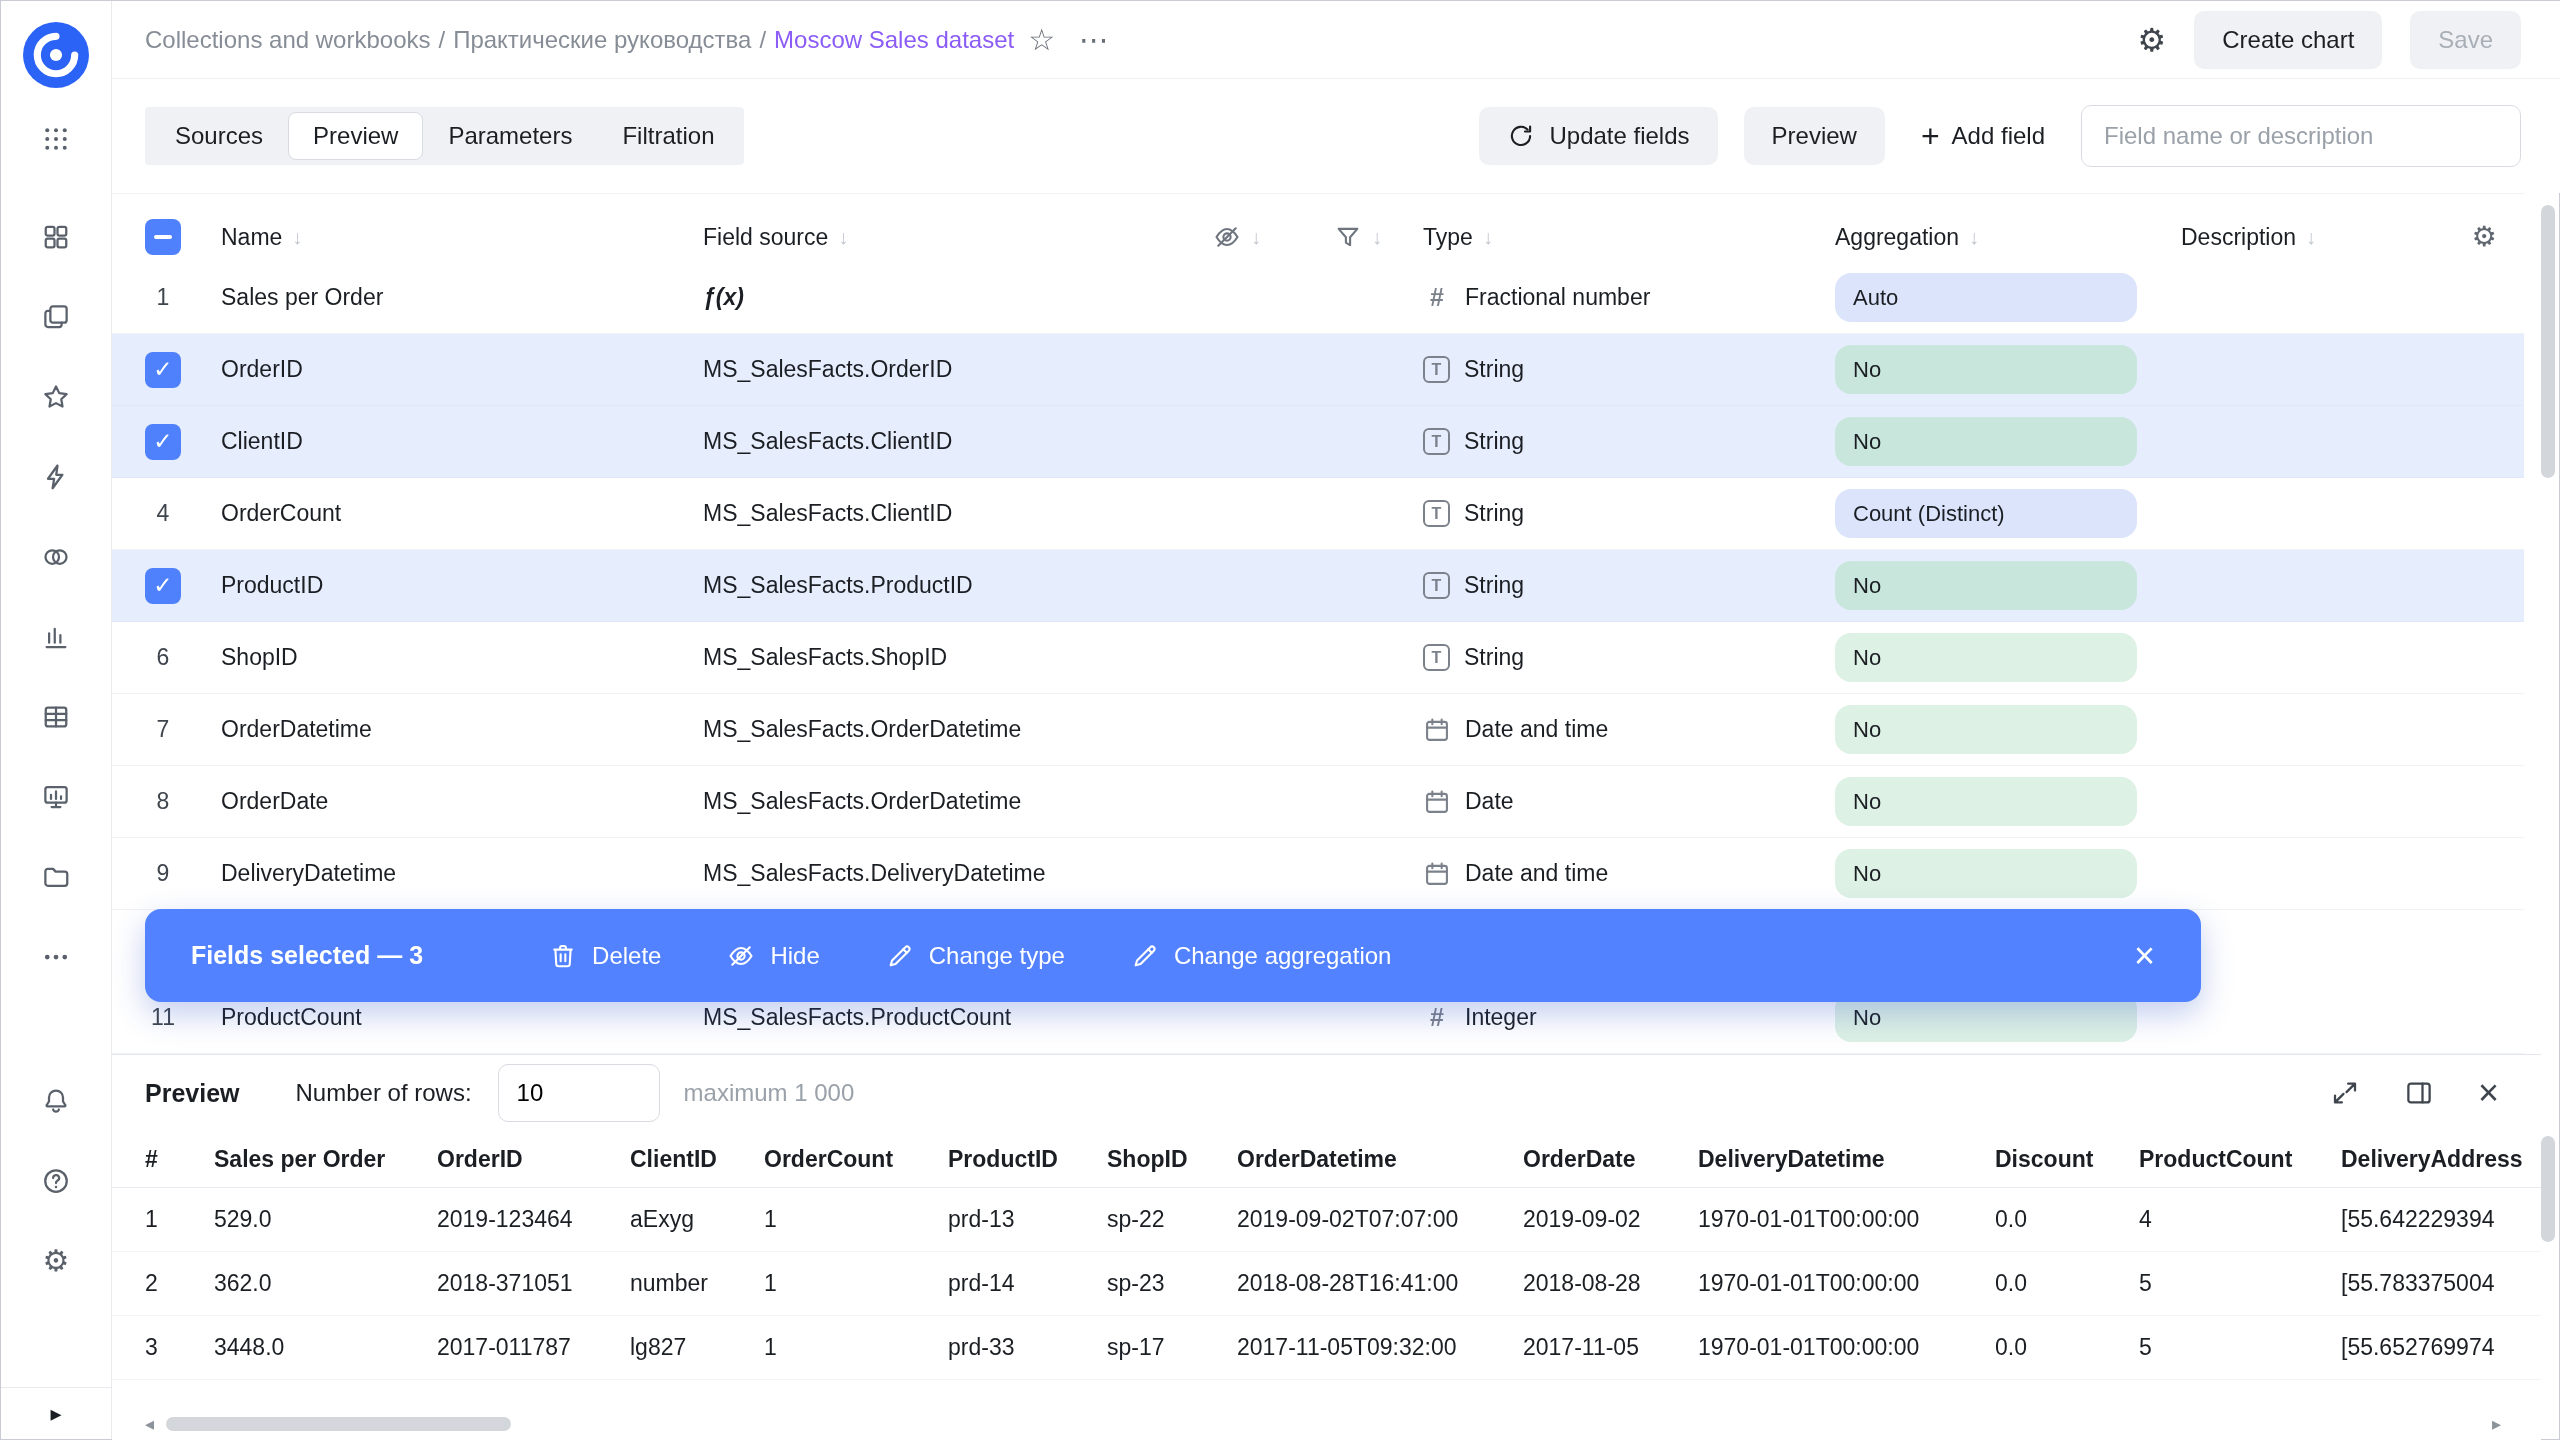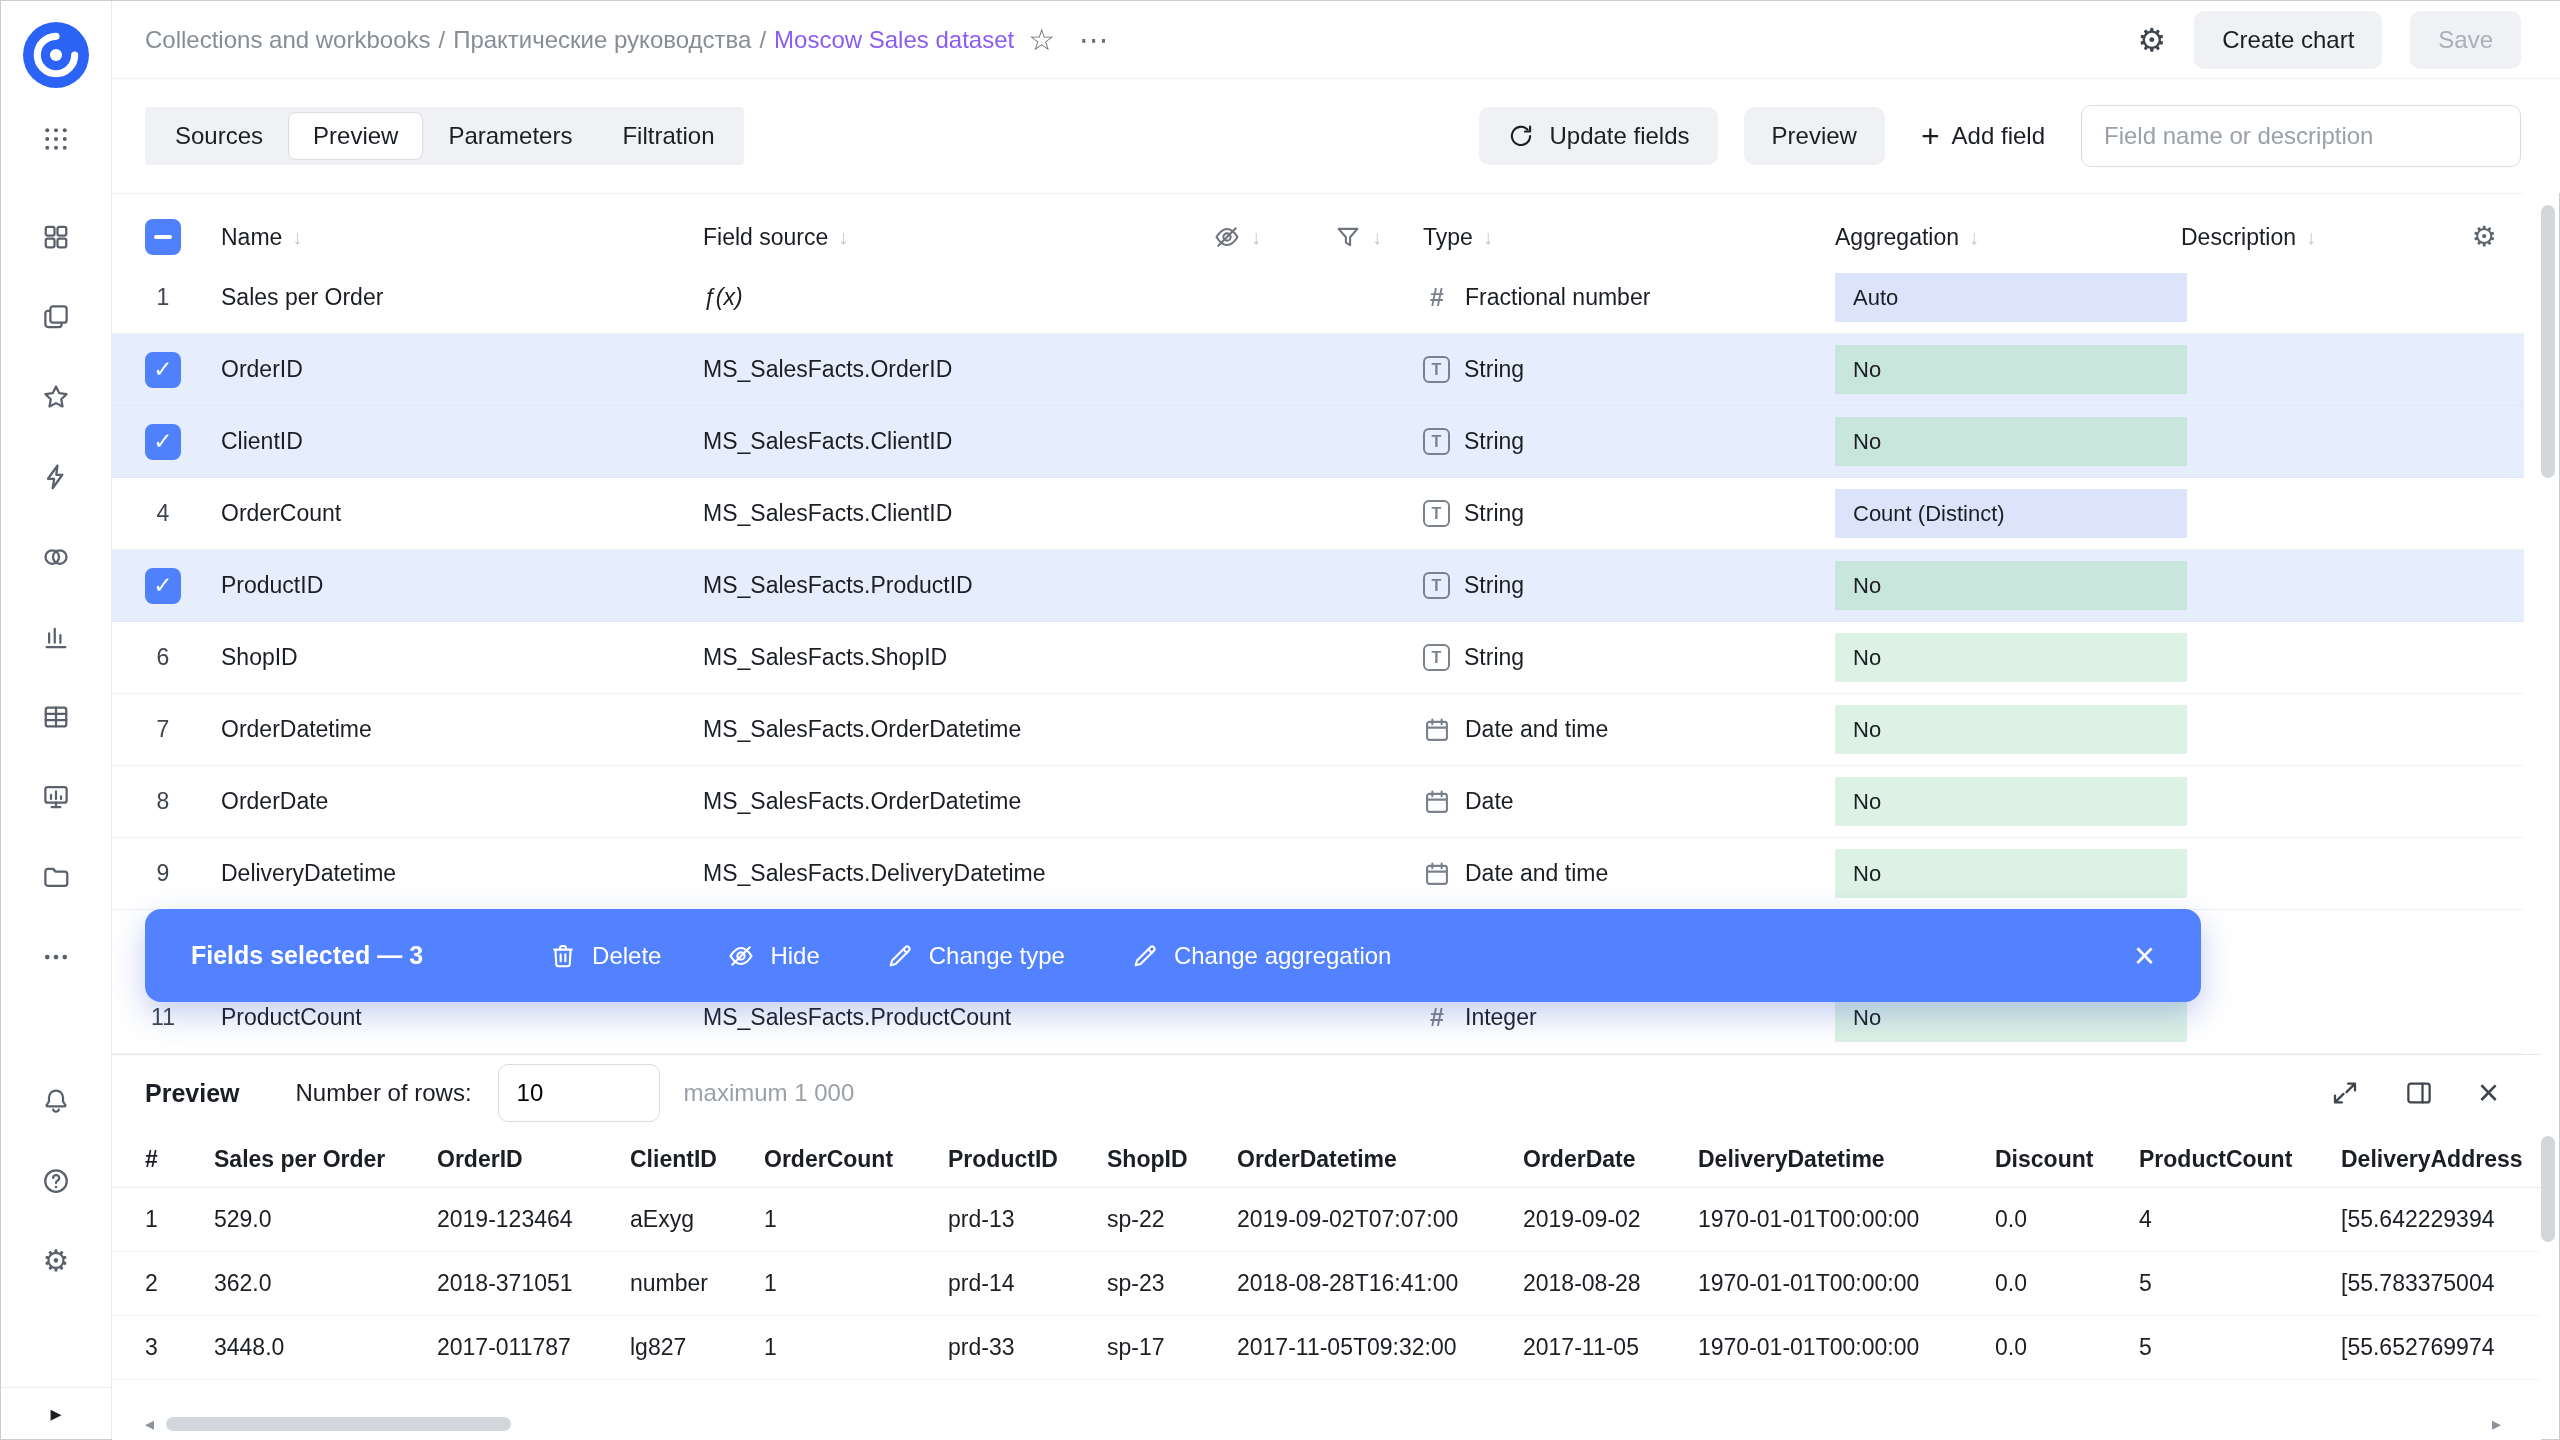--- a/index.html
+++ b/index.html
@@ -55,27 +55,27 @@
 .hic{width:28px;height:28px;color:#6f757e}
 .thead .glyph-gear{font-size:28px;color:#5f666f}
 .rows{position:absolute;top:261px;left:0;width:2412px;height:792px;overflow:hidden;background:#fff}
 .frow{height:72px;border-bottom:1px solid #f0f2f5;font-size:23px;cursor:pointer}
 .frow.sel{background:#e6edfd;border-bottom-color:#dfe7fb}
 .frow-gap{height:72px}
 .cb{width:36px;height:36px;border-radius:8px;background:#4f81fc;display:inline-flex;align-items:center;justify-content:center;cursor:pointer}
 .cb .tick{color:#fff;font-size:23px;font-weight:700;line-height:1}
 .cb .bar{width:18px;height:4px;background:#fff;border-radius:2px}
 .rownum{display:inline-block;width:36px;text-align:center;color:#3f454d}
-.formula{font-style:italic;font-weight:400}
+.formula{font-style:italic;font-weight:700}
 .c-type{display:flex;align-items:center;gap:14px}
 .ticon{display:inline-flex;align-items:center;justify-content:center;color:#7c828b}
 .t-number{font-size:25px;font-weight:600;width:28px}
 .t-string{width:27px;height:27px;border:2px solid #7c828b;border-radius:6px;font-size:16px;font-weight:700}
 .t-calendar{width:28px;height:28px}
-.badge{display:inline-flex;align-items:center;width:352px;height:49px;border-radius:1px;padding:0 18px;font-size:22px;cursor:pointer}
+.badge{display:inline-flex;align-items:center;width:302px;height:49px;border-radius:16px;padding:0 18px;font-size:22px;cursor:pointer}
 .badge.blue{background:#dbe4fb}
 .badge.green{background:#ddf1e4}
 .badge.teal{background:#c8e6dc}
 
 
 .selbar{position:absolute;top:908px;left:33px;width:2056px;height:93px;background:#5282ff;border-radius:16px;display:flex;align-items:center;color:#fff;padding:0 46px;z-index:6;box-shadow:0 12px 32px rgba(40,80,200,.28)}
 .selbar .lbl{font-size:25px;font-weight:600;white-space:nowrap}
 .actions{display:flex;gap:66px;margin-left:126px}
 .action{display:flex;align-items:center;gap:15px;font-size:24px;cursor:pointer;white-space:nowrap}
 .action .aicon{width:28px;height:28px}

